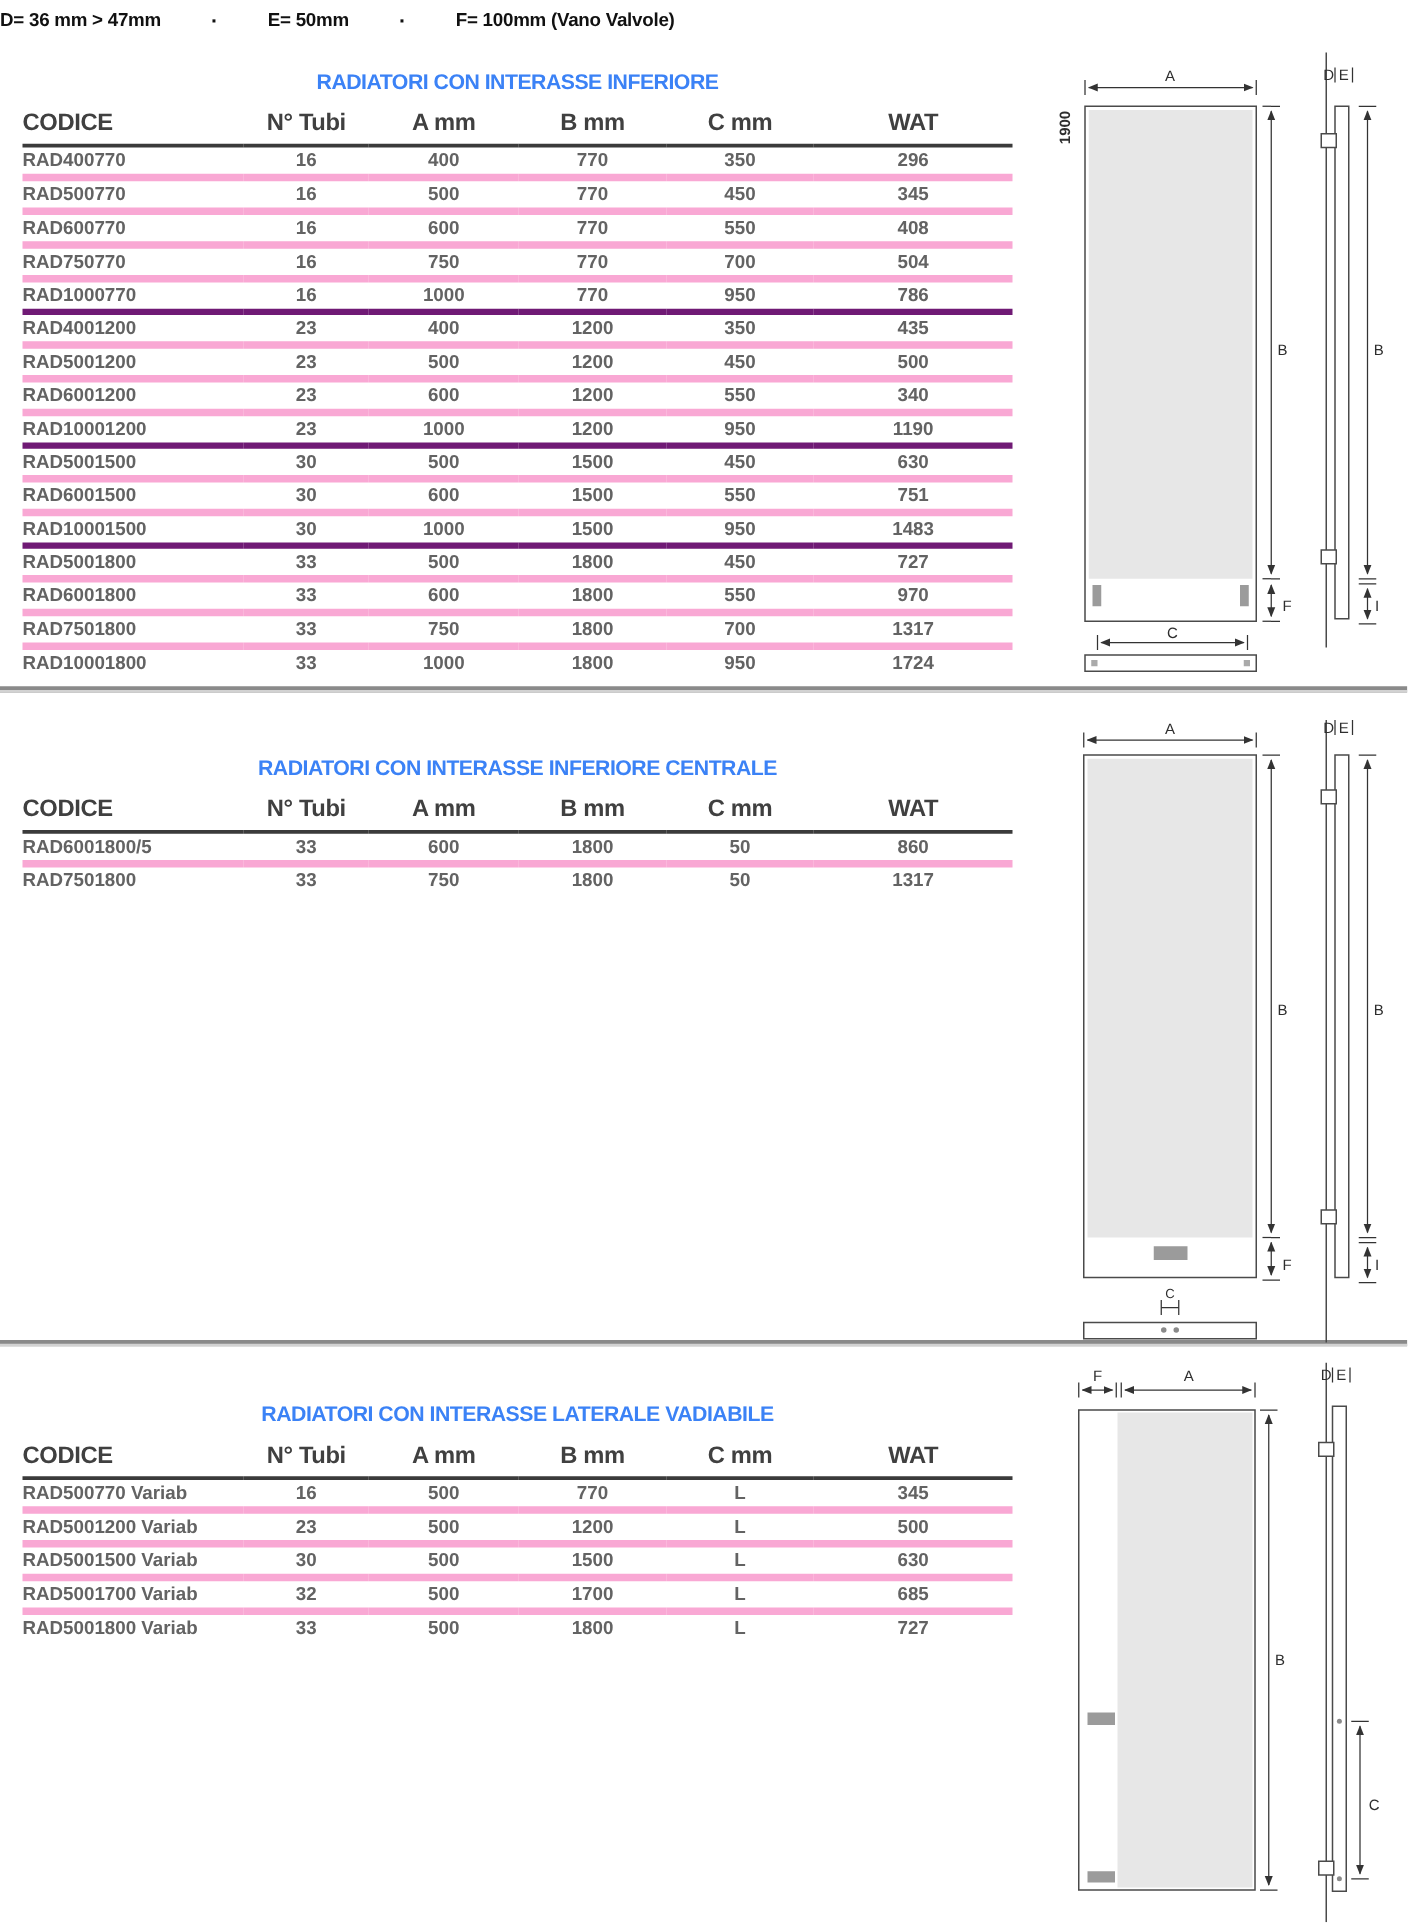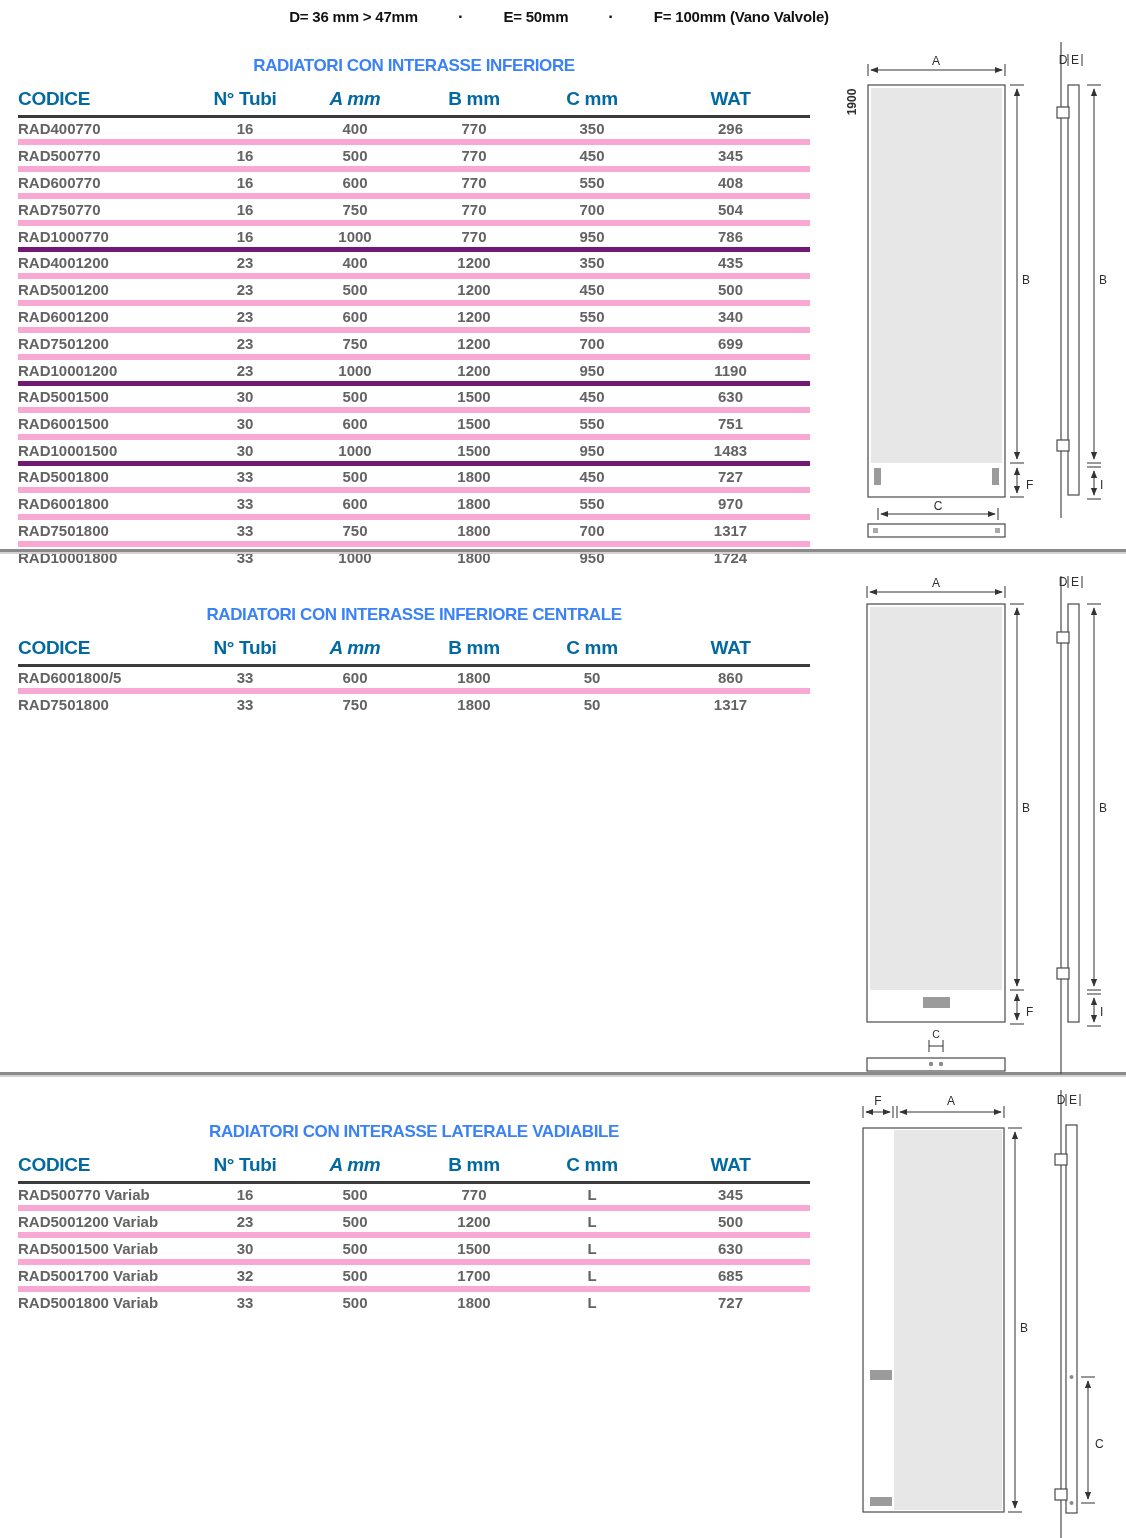--- a/index.html
+++ b/index.html
@@ -1,34 +1,34 @@
 <!DOCTYPE html>
 <html><head>
 <meta charset="utf-8">
 <style>
   html,body{margin:0;padding:0;background:#fff;}
   .page{position:relative;width:1126px;height:1538px;background:#fff;overflow:hidden;
         font-family:"Liberation Sans", sans-serif;}
 
   
-  .legend{position:absolute;top:8px;left:0;right:8px;display:flex;justify-content:center;
+  .legend{position:absolute;top:8px;left:0;right:8px;display:flex;justify-content:flex-start;
           align-items:center;gap:0;font-weight:bold;font-size:15px;color:#111;letter-spacing:-0.2px;}
   .legend .dot{margin:0 40px;font-size:17px;line-height:1;}
 
   
   .sec{position:absolute;left:18px;width:792px;}
   .sec h2{margin:0 0 12px 0;font-size:17px;line-height:20px;color:#3b82f6;
           font-weight:bold;letter-spacing:-0.4px;text-align:center;}
   table{border-collapse:collapse;table-layout:fixed;width:792px;}
   thead tr{border-bottom:3px solid #3b3b3b;}
-  th{font-size:19px;font-weight:bold;color:#0369a1;text-align:center;
+  th{font-size:19px;font-weight:bold;color:#404040;text-align:center;
      padding:0 0 5px 0;letter-spacing:-0.3px;white-space:nowrap;}
   th:nth-child(1){width:177px;text-align:left;}
   th:nth-child(2){width:100px;}
-  th:nth-child(3){width:120px;font-style:italic;}
+  th:nth-child(3){width:120px;}
   th:nth-child(4){width:118px;}
   th:nth-child(5){width:118px;}
   td{height:21px;line-height:21px;padding:0;font-size:15px;font-weight:bold;
      color:#636363;text-align:center;white-space:nowrap;}
   td:first-child{text-align:left;}
   tbody tr + tr{border-top:6px solid #f9a8d4;}
   tbody tr.group-start{border-top:5px solid #701a75;}
 
   #sec1{top:56px;}
   #sec2{top:605px;}
@@ -134,28 +134,20 @@
           </tr>
           <tr>
             <td>RAD6001200</td>
             <td>23</td>
             <td>600</td>
             <td>1200</td>
             <td>550</td>
             <td>340</td>
           </tr>
           <tr>
-            <td>RAD7501200</td>
-            <td>23</td>
-            <td>750</td>
-            <td>1200</td>
-            <td>700</td>
-            <td>699</td>
-          </tr>
-          <tr>
             <td>RAD10001200</td>
             <td>23</td>
             <td>1000</td>
             <td>1200</td>
             <td>950</td>
             <td>1190</td>
           </tr>
           <tr class="group-start">
             <td>RAD5001500</td>
             <td>30</td>

